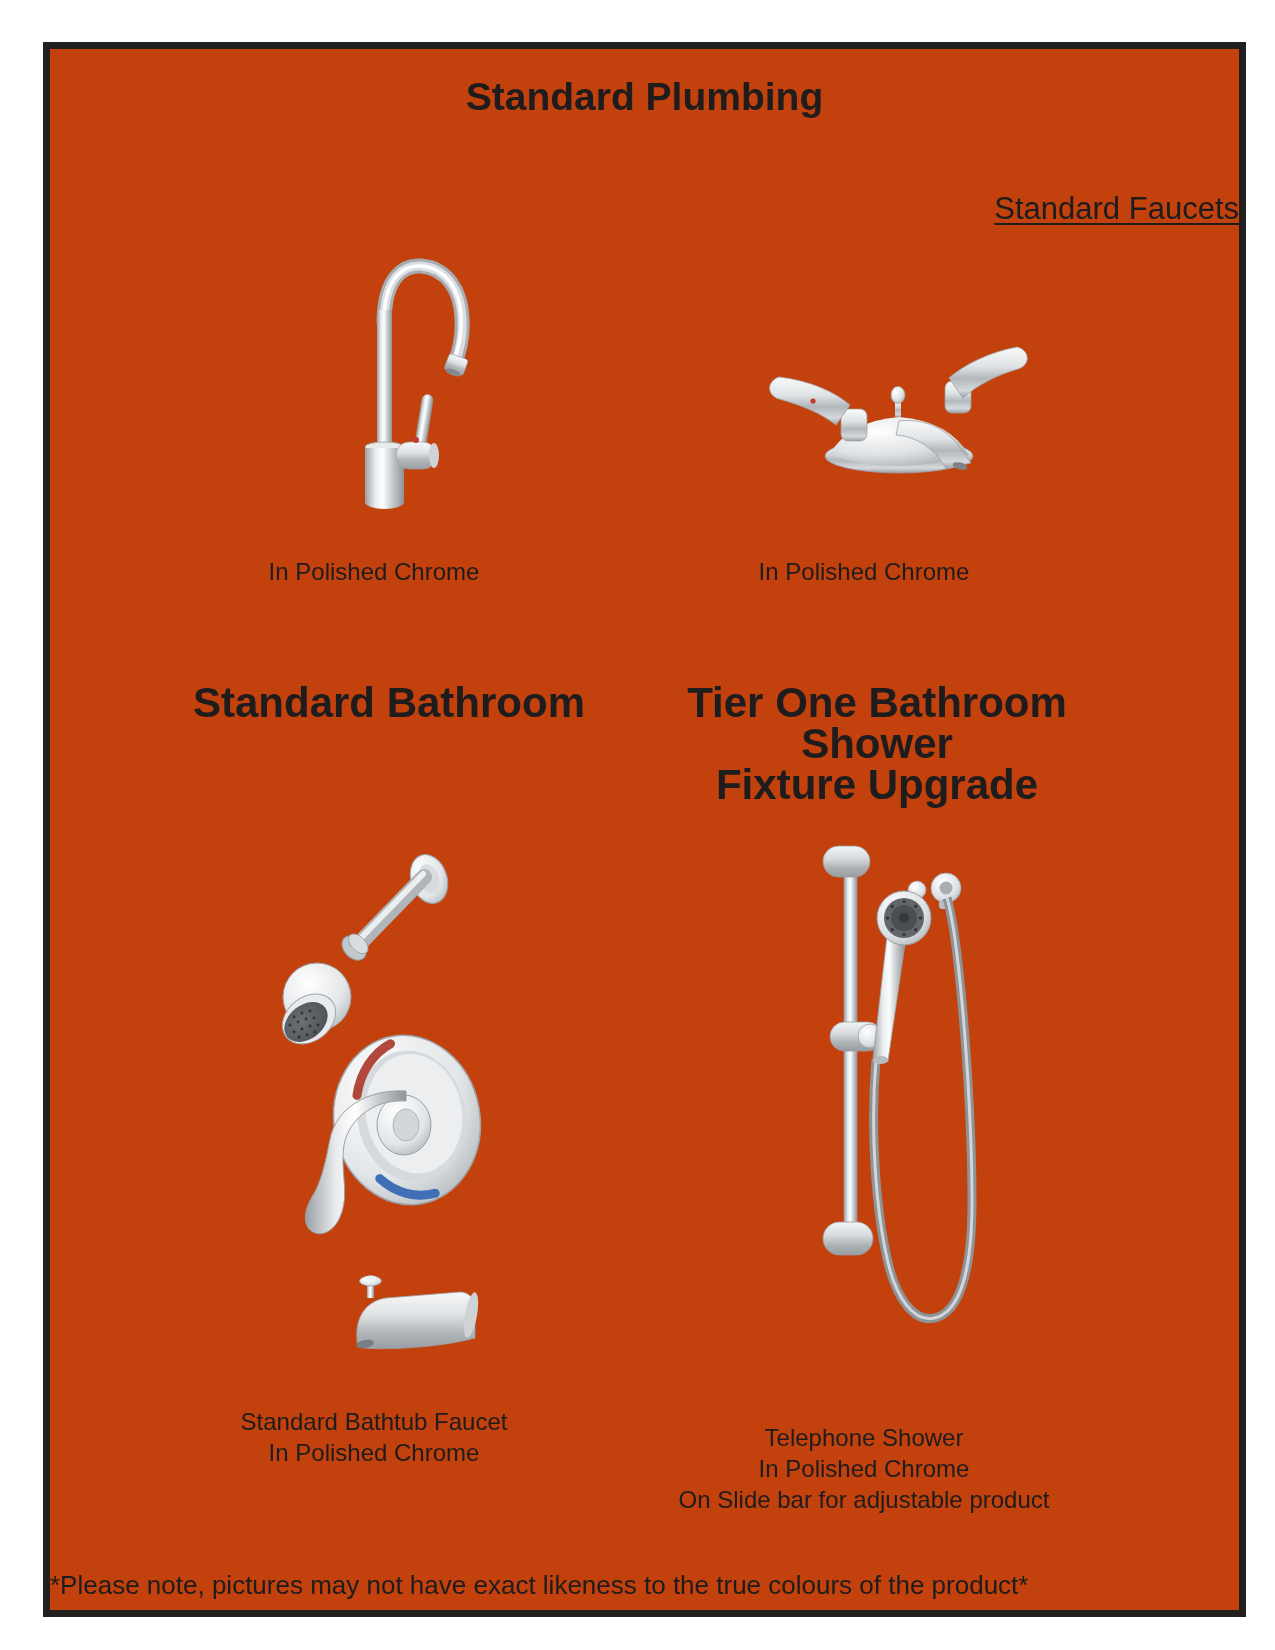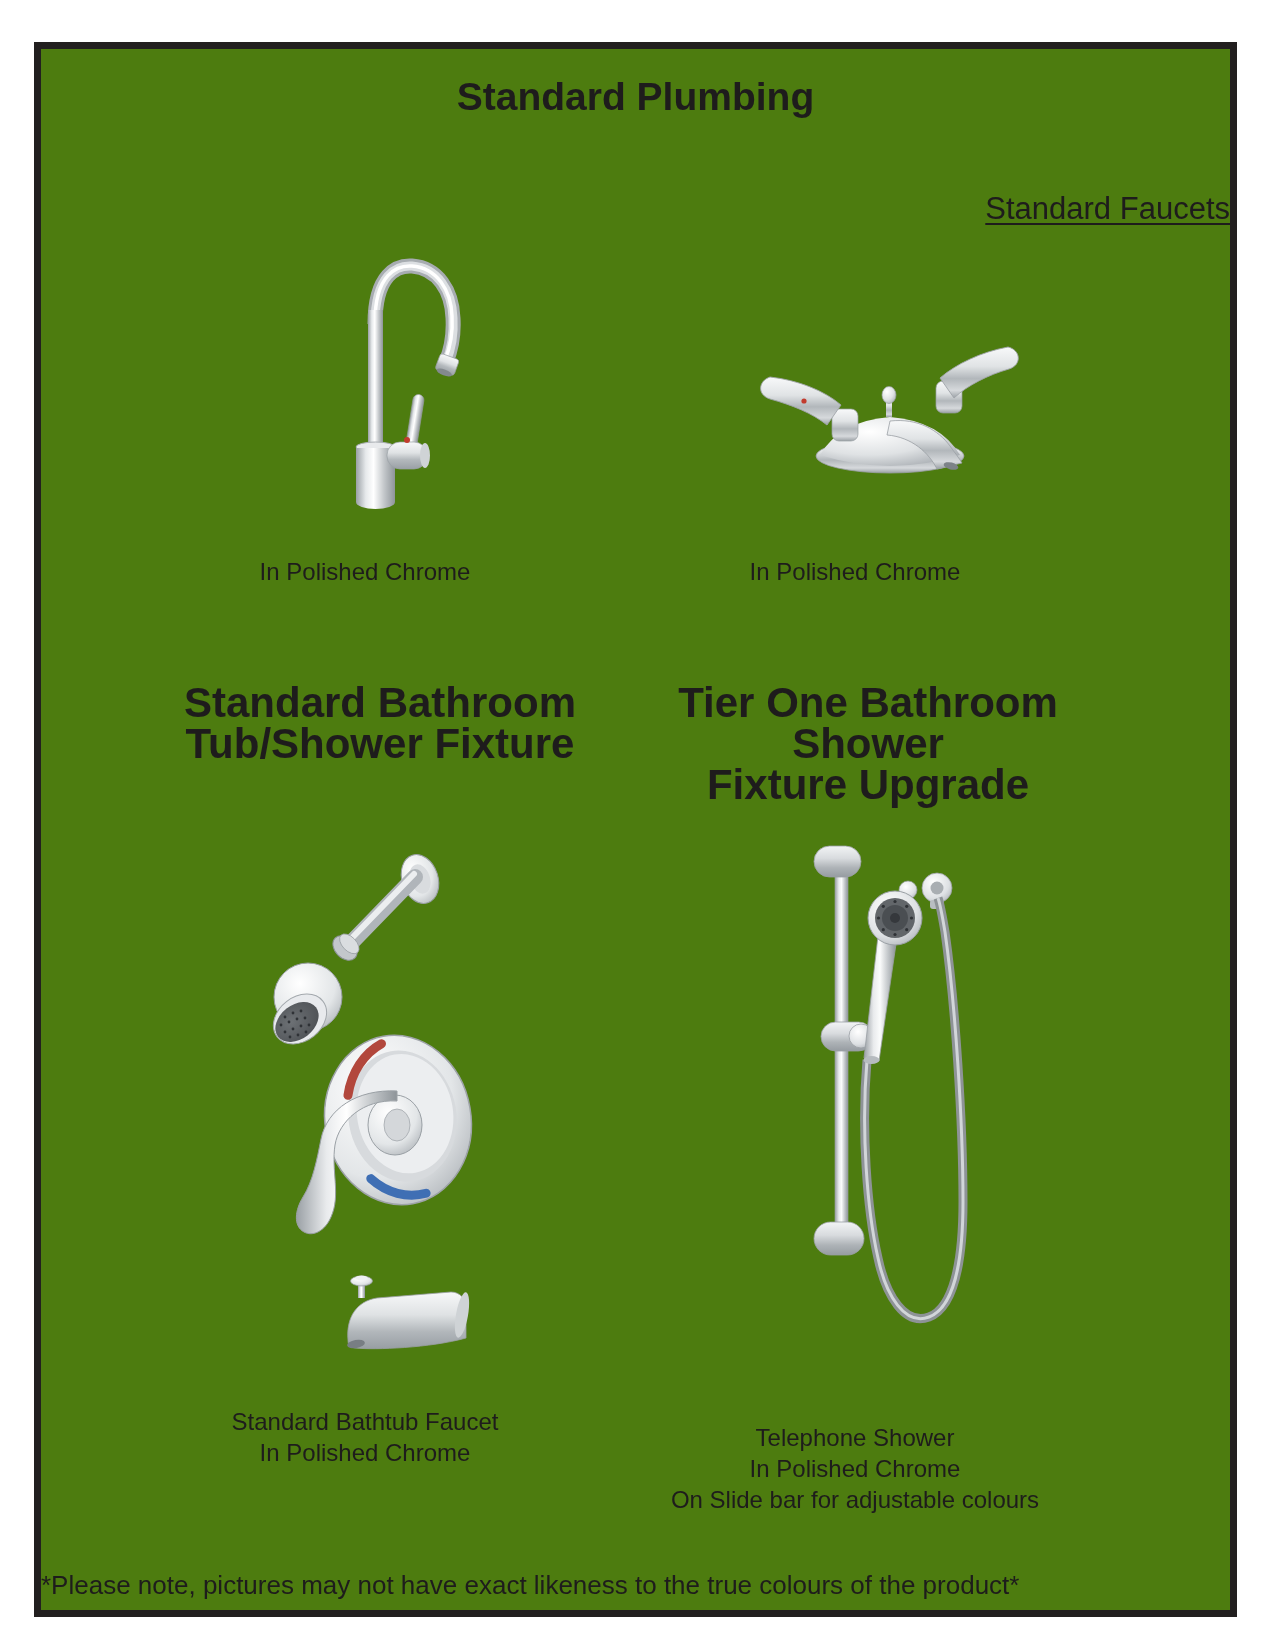--- a/index.html
+++ b/index.html
@@ -1,22 +1,22 @@
 <!DOCTYPE html>
 <html><head>
 <meta charset="utf-8">
 <style>
   html,body{margin:0;padding:0;}
   body{
     width:1275px;height:1650px;position:relative;background:#ffffff;
     font-family:"Liberation Sans", sans-serif;color:#1e1c1c;overflow:hidden;
   }
   .sheet{
-    position:absolute;left:34px;top:42px;width:1189px;height:1561px;
-    border:7px solid #221f1f;background:#4d7c0f;
+    position:absolute;left:43px;top:42px;width:1189px;height:1561px;
+    border:7px solid #221f1f;background:#c2410c;
   }
   .title{
     position:absolute;top:26px;left:0;width:100%;text-align:center;
     font-size:39px;font-weight:bold;
   }
   .section-heading{
     position:absolute;top:142px;left:0;width:100%;text-align:right;font-size:31px;
   }
   .section-heading span{
     text-decoration:underline;text-decoration-thickness:2px;text-underline-offset:4px;
@@ -113,21 +113,20 @@
   <div class="caption" style="left:124px;top:507px;width:400px;">
     <div>In Polished Chrome</div>
   </div>
 
   <div class="caption" style="left:614px;top:507px;width:400px;">
     <div>In Polished Chrome</div>
   </div>
 
   <div class="colhead" style="left:119px;top:633px;width:440px;">
     <div>Standard Bathroom</div>
-    <div>Tub/Shower Fixture</div>
   </div>
 
   <div class="colhead" style="left:607px;top:633px;width:440px;">
     <div>Tier One Bathroom Shower</div>
     <div>Fixture Upgrade</div>
   </div>
 
   <svg class="illus" style="left:204px;top:746px;" width="270" height="560" viewBox="0 0 270 560" role="img">
     <defs>
       <linearGradient id="ts-v" x1="0" y1="0" x2="1" y2="0">
@@ -271,18 +270,18 @@
   </svg>
 
   <div class="caption" style="left:124px;top:1357px;width:400px;">
     <div>Standard Bathtub Faucet</div>
     <div>In Polished Chrome</div>
   </div>
 
   <div class="caption" style="left:594px;top:1373px;width:440px;">
     <div>Telephone Shower</div>
     <div>In Polished Chrome</div>
-    <div>On Slide bar for adjustable colours</div>
+    <div>On Slide bar for adjustable product</div>
   </div>
 
   <div class="footer-note">*Please note, pictures may not have exact likeness to the true colours of the product*</div>
 
 </div>
 
 </body></html>

